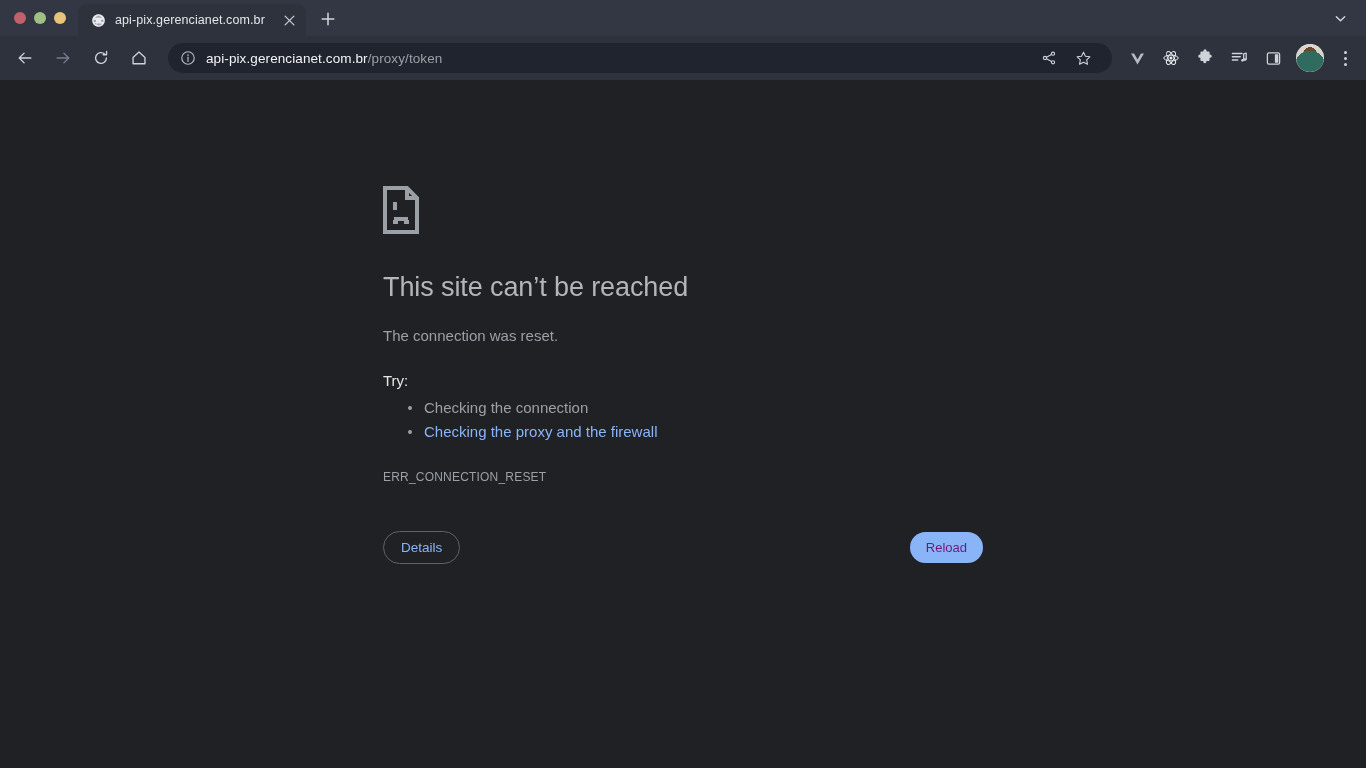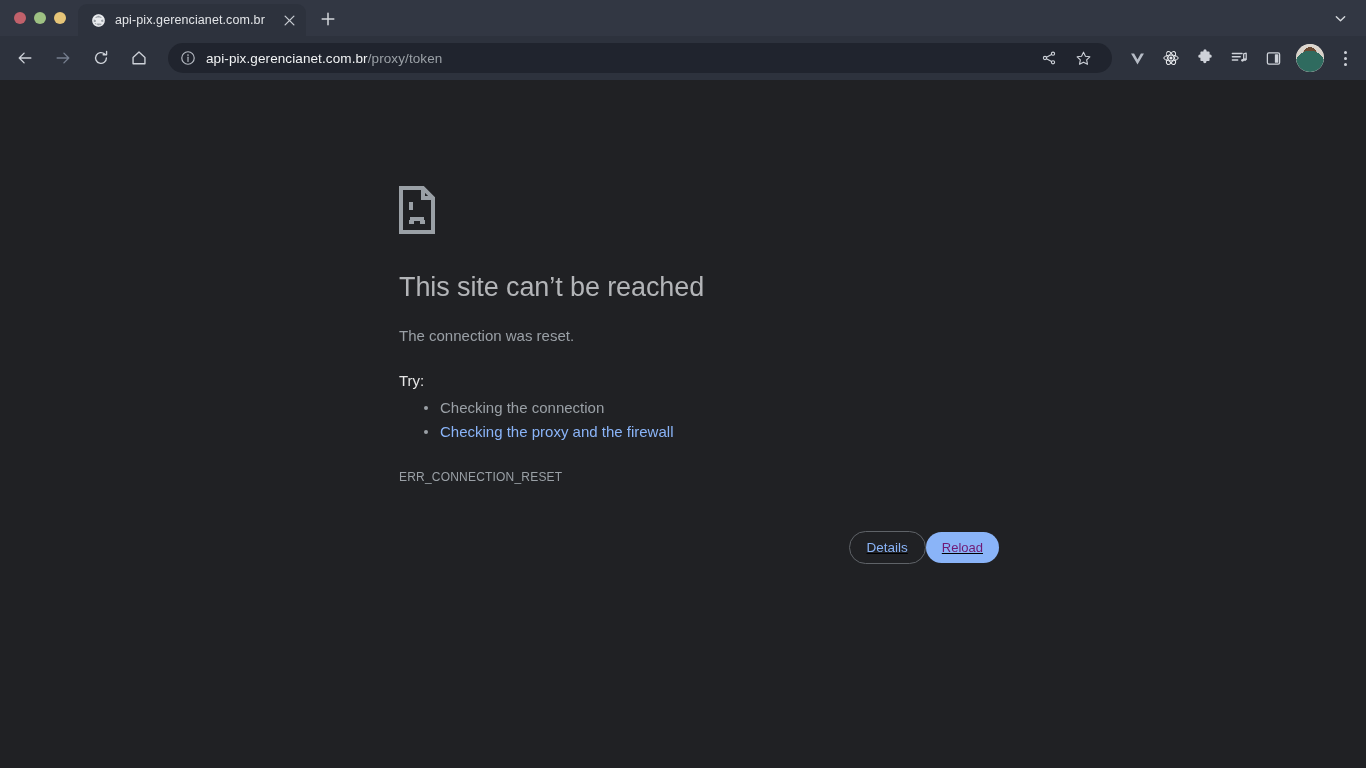--- a/index.html
+++ b/index.html
@@ -167,21 +167,20 @@
     margin-left: 2px;
   }
   .menu-dots i { width: 3px; height: 3px; border-radius: 50%; background: #ced2d9; display: block; }
 
   
   .viewport {
     flex: 1;
     background: #202124;
     overflow: hidden;
     position: relative;
-    margin-left: 16px;
   }
   .error-wrap {
     width: 600px;
     margin: 0 0 0 383px;
     padding-top: 106px;
   }
   .sad-icon { width: 36px; height: 48px; display: block; margin-bottom: 36px; }
 
   .err-title {
     font-size: 27px;
@@ -225,23 +224,22 @@
     font-size: 12px;
     color: #9aa0a6;
     letter-spacing: .2px;
     margin-bottom: 46px;
   }
 
   .btn-row {
     width: 600px;
     display: flex;
     align-items: center;
-    justify-content: flex-end;
+    justify-content: space-between;
     height: 36px;
-    text-decoration: underline;
   }
   .btn-details {
     height: 33px;
     padding: 0 17px;
     border-radius: 17px;
     border: 1px solid #5f6368;
     background: transparent;
     color: #8ab4f8;
     font-size: 13.5px;
     font-family: "Liberation Sans", sans-serif;

